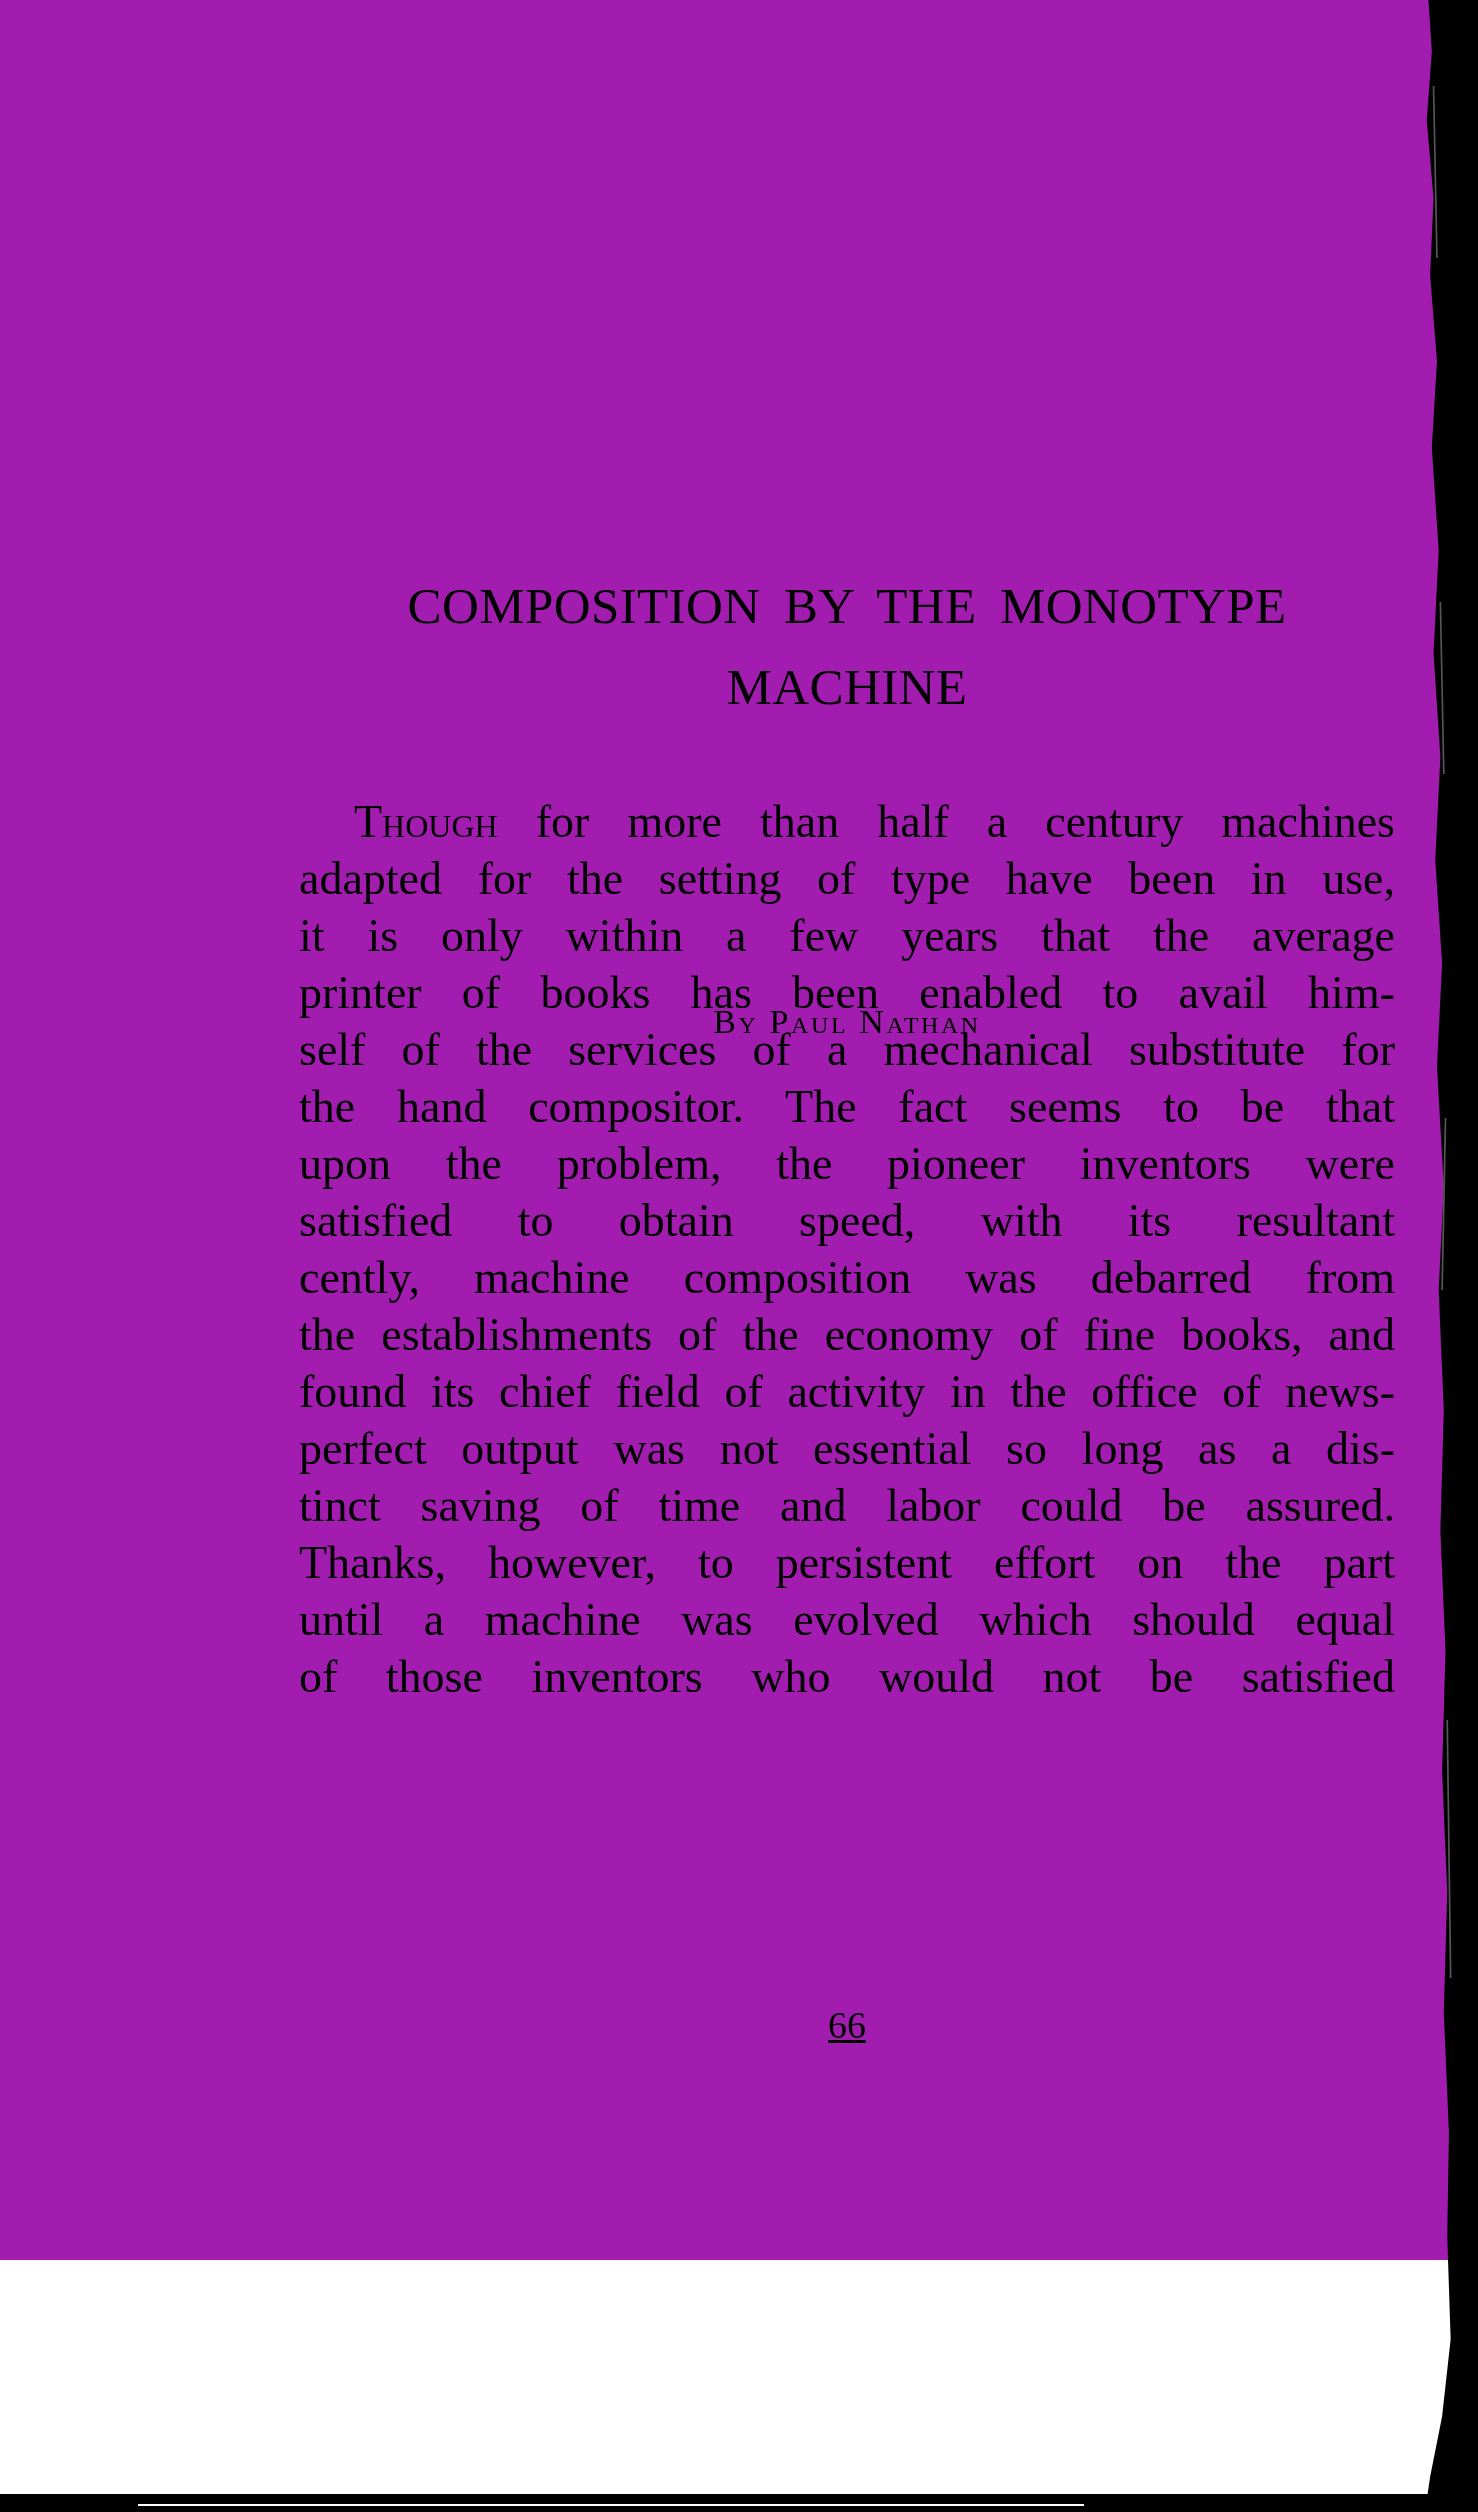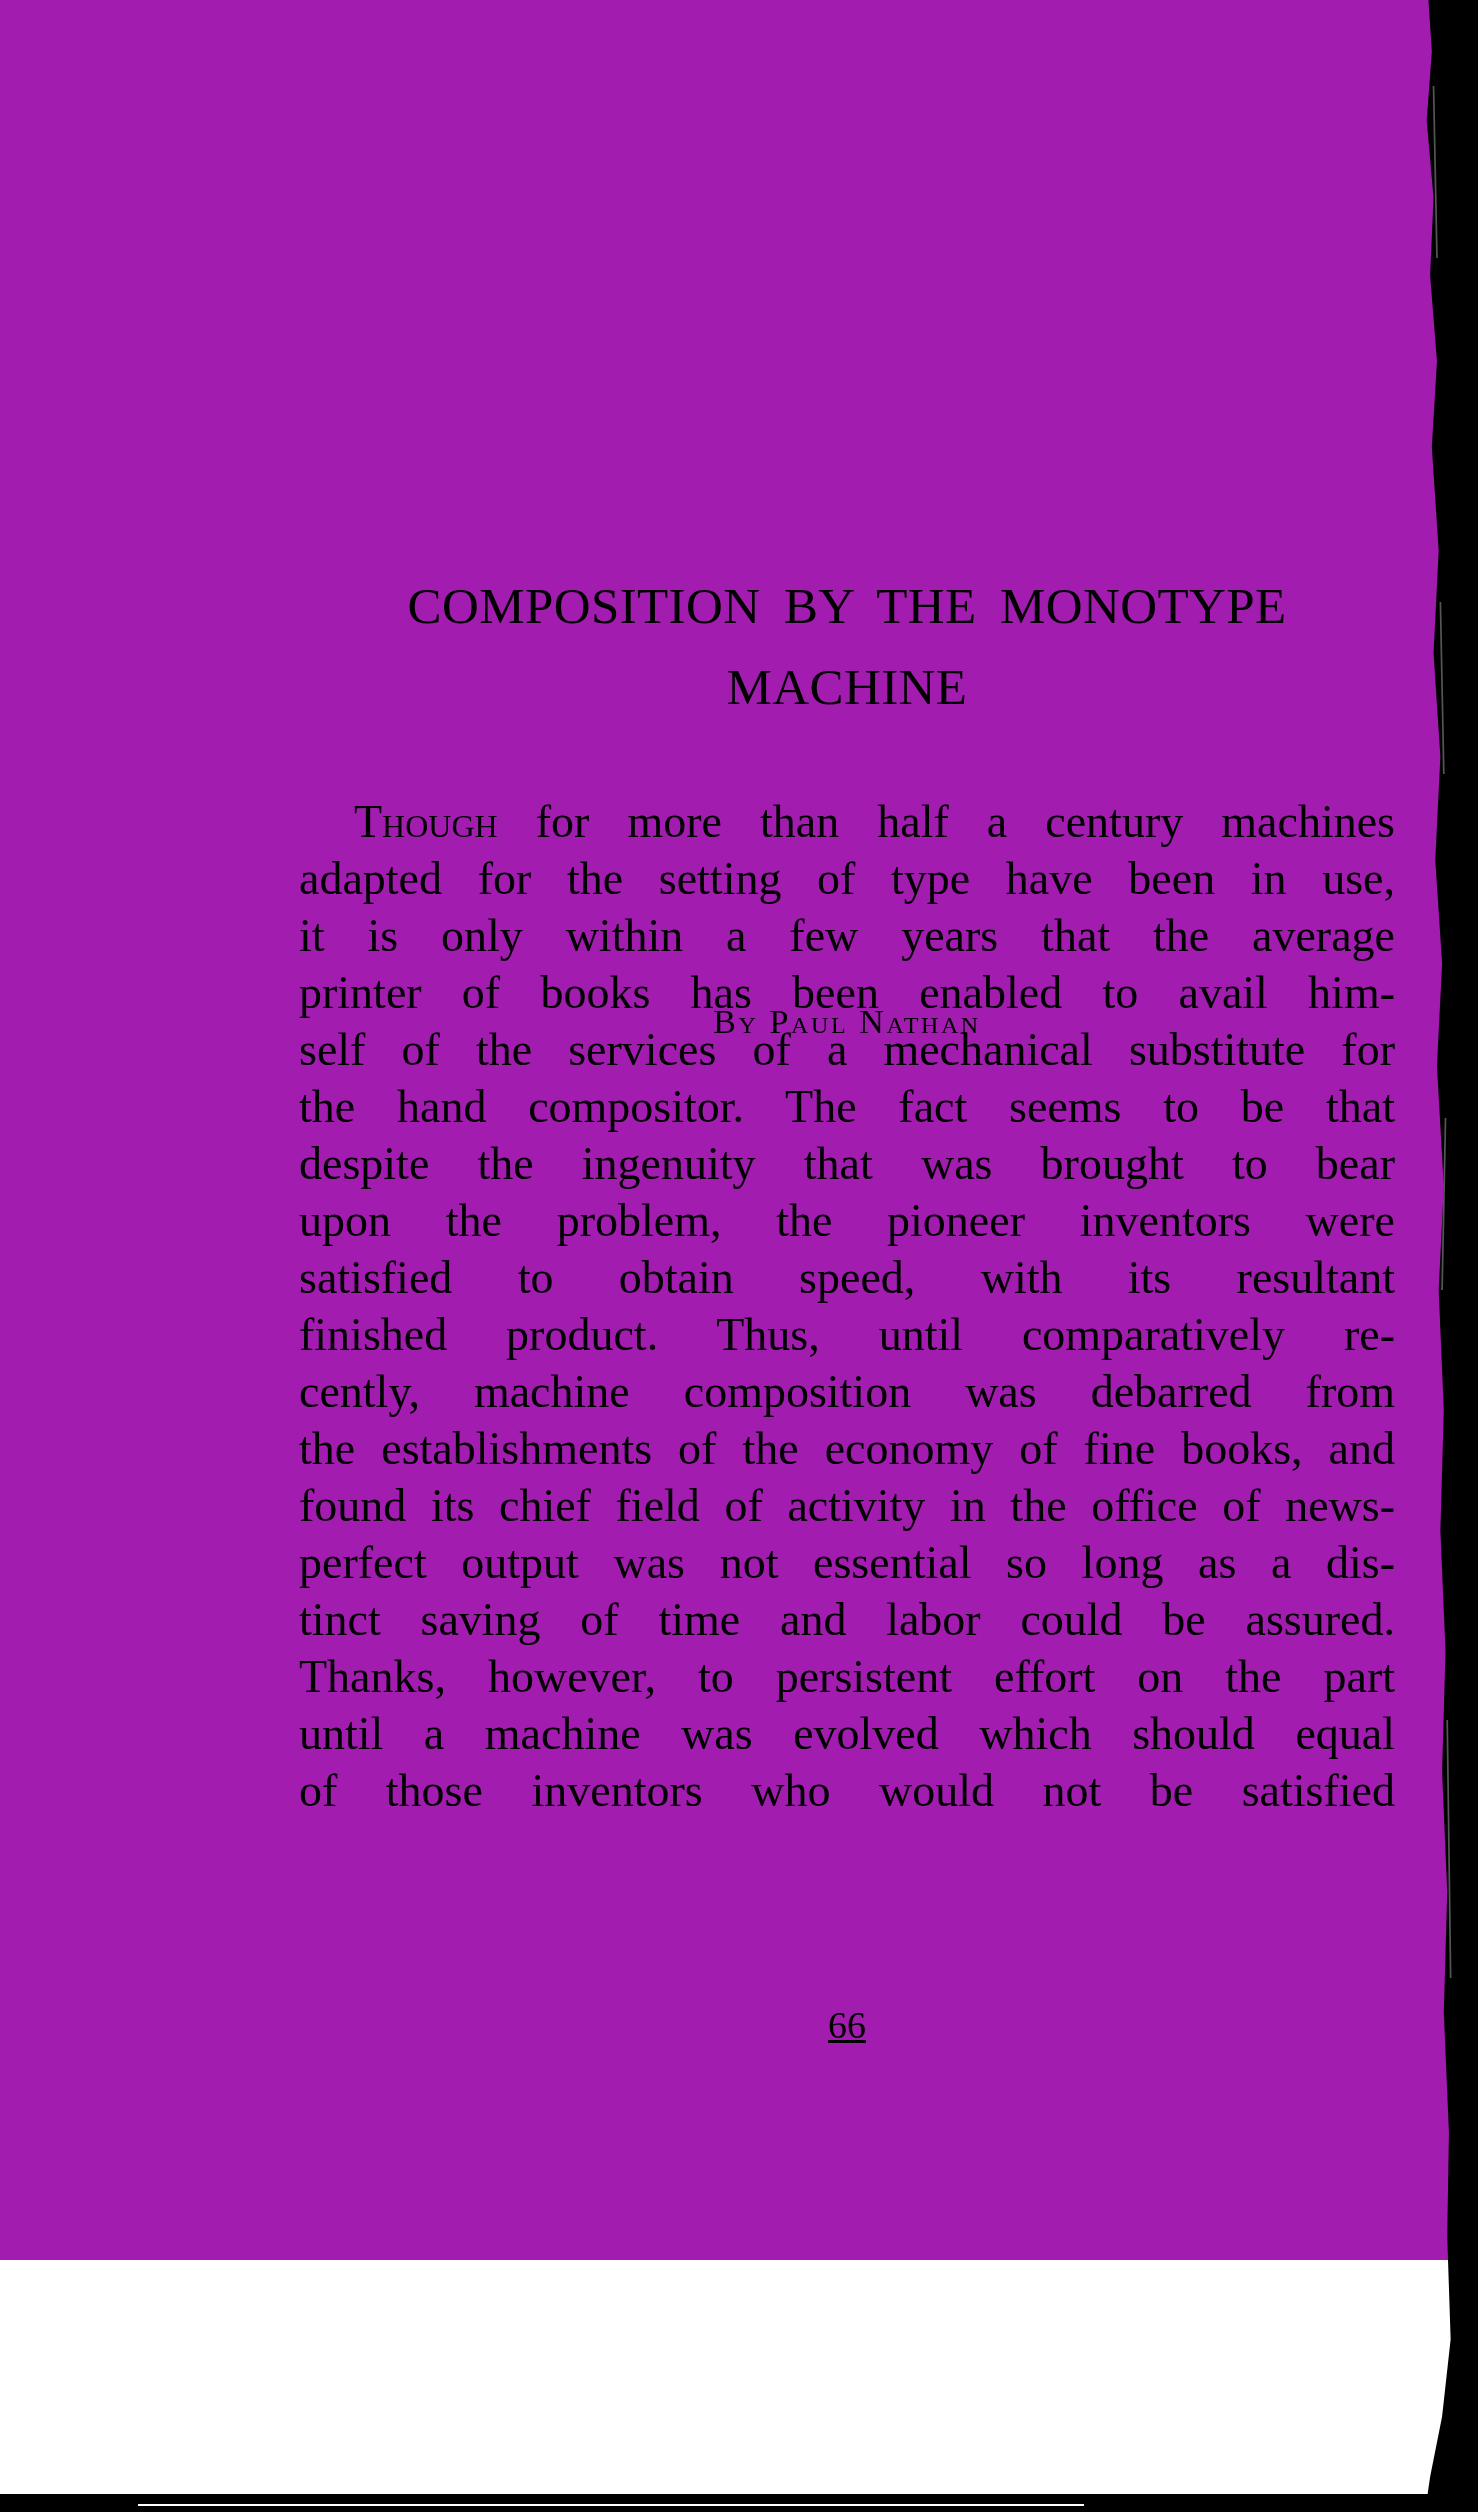--- a/index.html
+++ b/index.html
@@ -58,24 +58,22 @@
 
   <div class="byline serif">By Paul Nathan</div>
 
   <div class="body-text serif">
     <span class="ln indent"><span class="smallcaps">Though</span><span> for more than half a century machines</span></span>
     <span class="ln">adapted for the setting of type have been in use,</span>
     <span class="ln">it is only within a few years that the average</span>
     <span class="ln">printer of books has been enabled to avail him-</span>
     <span class="ln">self of the services of a mechanical substitute for</span>
     <span class="ln">the hand compositor.  The fact seems to be that</span>
-    <span class="ln">despite the ingenuity that was brought to bear</span>
     <span class="ln">upon the problem, the pioneer inventors were</span>
     <span class="ln">satisfied to obtain speed, with its resultant</span>
-    <span class="ln">finished product.  Thus, until comparatively re-</span>
     <span class="ln">cently, machine composition was debarred from</span>
     <span class="ln">the establishments of the economy of fine books, and</span>
     <span class="ln">found its chief field of activity in the office of news-</span>
     <span class="ln">perfect output was not essential so long as a dis-</span>
     <span class="ln">tinct saving of time and labor could be assured.</span>
     <span class="ln">Thanks, however, to persistent effort on the part</span>
     <span class="ln">until a machine was evolved which should equal</span>
     <span class="ln">of those inventors who would not be satisfied</span>
   </div>
 

